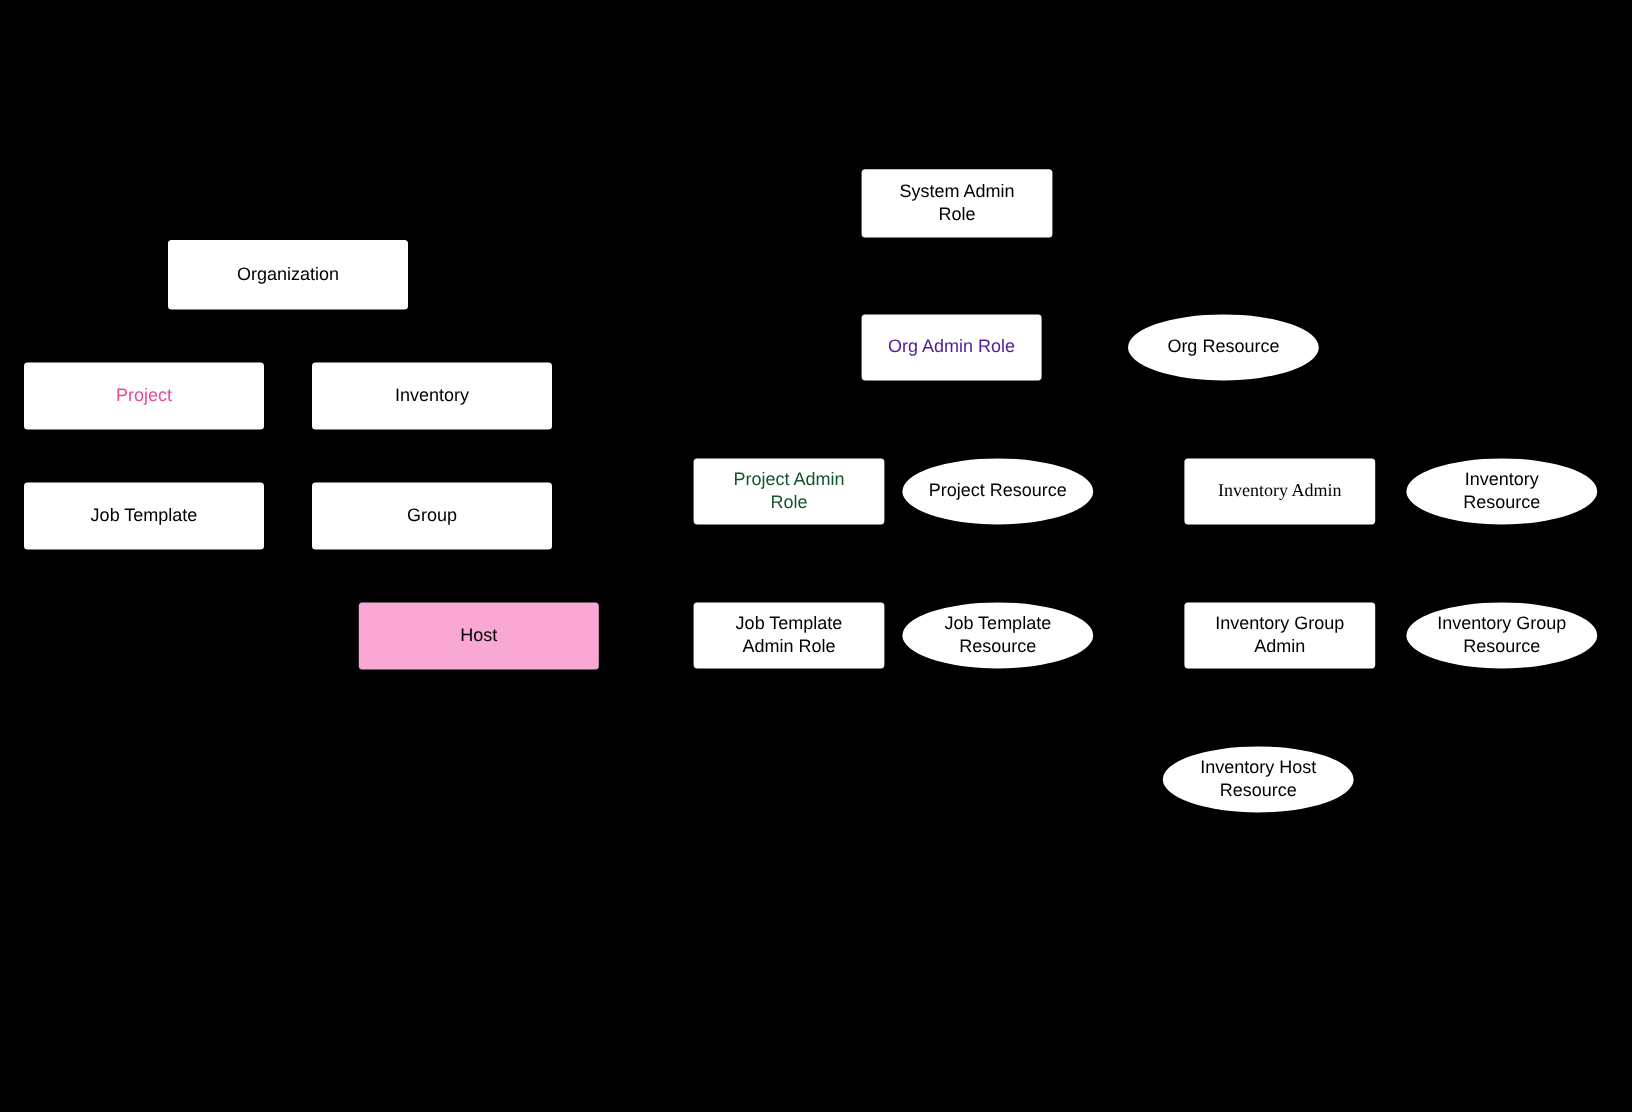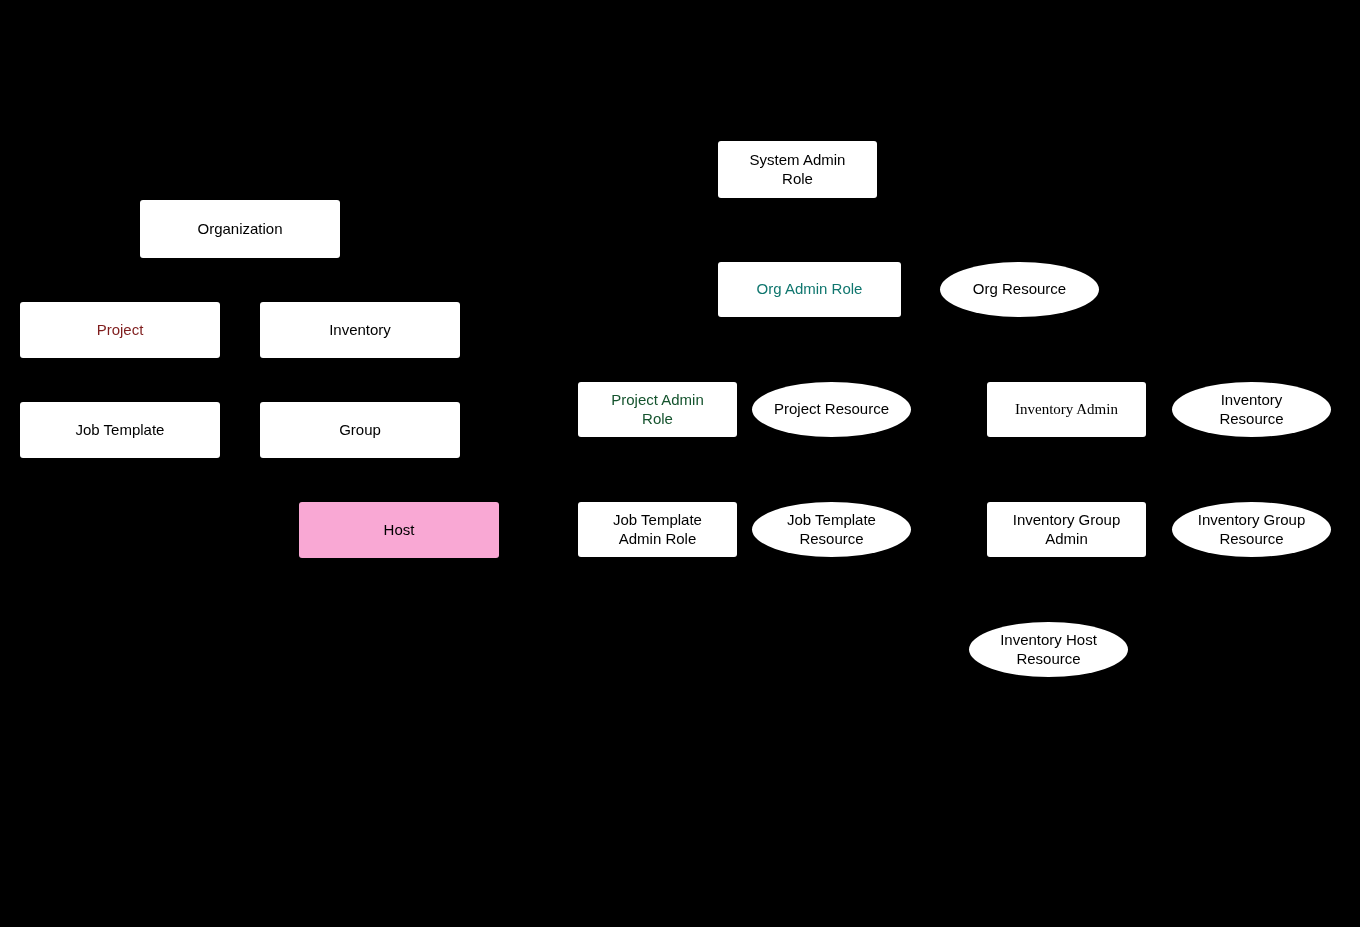--- a/index.html
+++ b/index.html
@@ -42,30 +42,30 @@
   .ellipse {
     border-radius: 50% / 50%;
   }
 </style>
 </head>
 <body>
 
 <div id="canvas">
     <div style="position: absolute; left: 0px; top: 0px; width: 100%; height: 100%;">
       <div class="node rect" style="left: 140px; top: 200px; width: 200px; height: 58px; background: rgb(255, 255, 255); color: rgb(0, 0, 0);">Organization</div>
-      <div class="node rect" style="left: 20px; top: 302px; width: 200px; height: 56px; background: rgb(255, 255, 255); color: #7f1d1d;">Project</div>
+      <div class="node rect" style="left: 20px; top: 302px; width: 200px; height: 56px; background: rgb(255, 255, 255); color: #ec4899;">Project</div>
       <div class="node rect" style="left: 260px; top: 302px; width: 200px; height: 56px; background: rgb(255, 255, 255); color: rgb(0, 0, 0);">Inventory</div>
       <div class="node rect" style="left: 20px; top: 402px; width: 200px; height: 56px; background: rgb(255, 255, 255); color: rgb(0, 0, 0);">Job Template</div>
       <div class="node rect" style="left: 260px; top: 402px; width: 200px; height: 56px; background: rgb(255, 255, 255); color: rgb(0, 0, 0);">Group</div>
       <div class="node rect" style="left: 260px; top: 502px; width: 200px; height: 56px; background: #f9a8d4; color: rgb(0, 0, 0); margin-left: 39px;">Host</div>
     </div>
     <div style="position: absolute; left: 18px; top: 0px; width: 100%; height: 100%; padding-left: 44px;">
       <div class="node rect" style="left: 700px; top: 141px; width: 159px; height: 57px; background: rgb(255, 255, 255); color: rgb(0, 0, 0);">System Admin
 Role</div>
-      <div class="node rect" style="left: 700px; top: 262px; width: 183px; height: 55px; background: rgb(255, 255, 255); color: #0f766e;">Org Admin Role</div>
+      <div class="node rect" style="left: 700px; top: 262px; width: 150px; height: 55px; background: rgb(255, 255, 255); color: #4c1d95;">Org Admin Role</div>
       <div class="node rect" style="left: 560px; top: 382px; width: 159px; height: 55px; background: rgb(255, 255, 255); color: #14532d;">Project Admin
 Role</div>
       <div class="node rect" style="left: 560px; top: 502px; width: 159px; height: 55px; background: rgb(255, 255, 255); color: rgb(0, 0, 0);">Job Template
 Admin Role</div>
       <div class="node rect" style="left: 969px; top: 382px; width: 159px; height: 55px; background: rgb(255, 255, 255); color: rgb(0, 0, 0); font-family: Liberation Serif, serif;">Inventory Admin</div>
       <div class="node rect" style="left: 969px; top: 502px; width: 159px; height: 55px; background: rgb(255, 255, 255); color: rgb(0, 0, 0);">Inventory Group
 Admin</div>
     </div>
     <div style="position: absolute; left: 0px; top: 0px; width: 100%; height: 100%;">
       <div class="node ellipse" style="left: 940px; top: 262px; width: 159px; height: 55px; background: rgb(255, 255, 255); color: rgb(0, 0, 0);">Org Resource</div>

